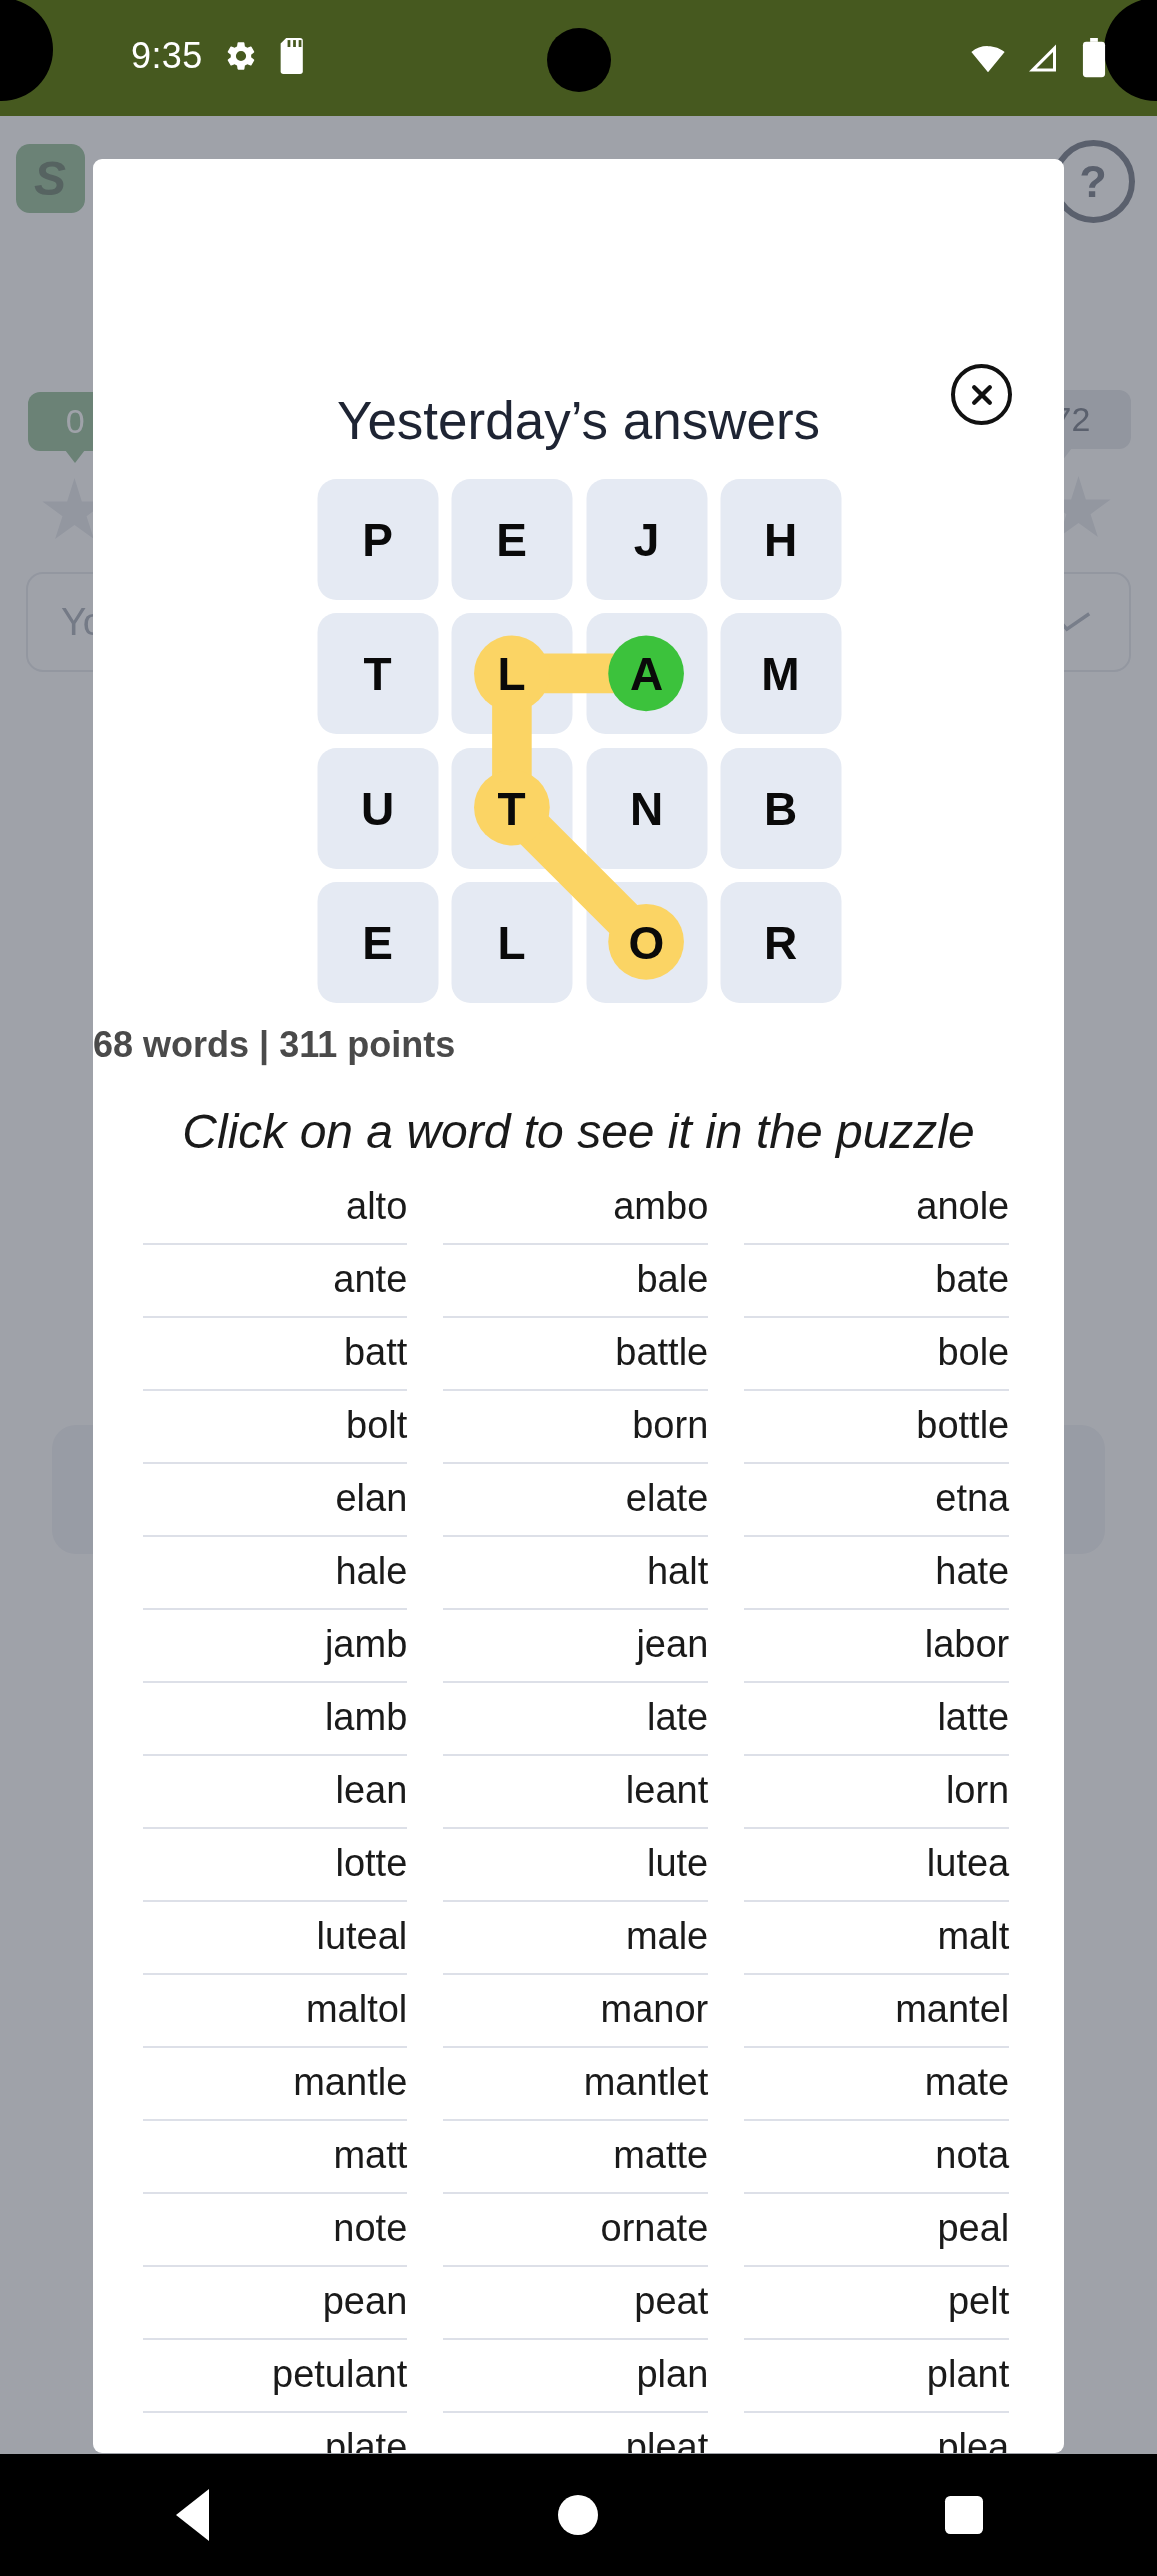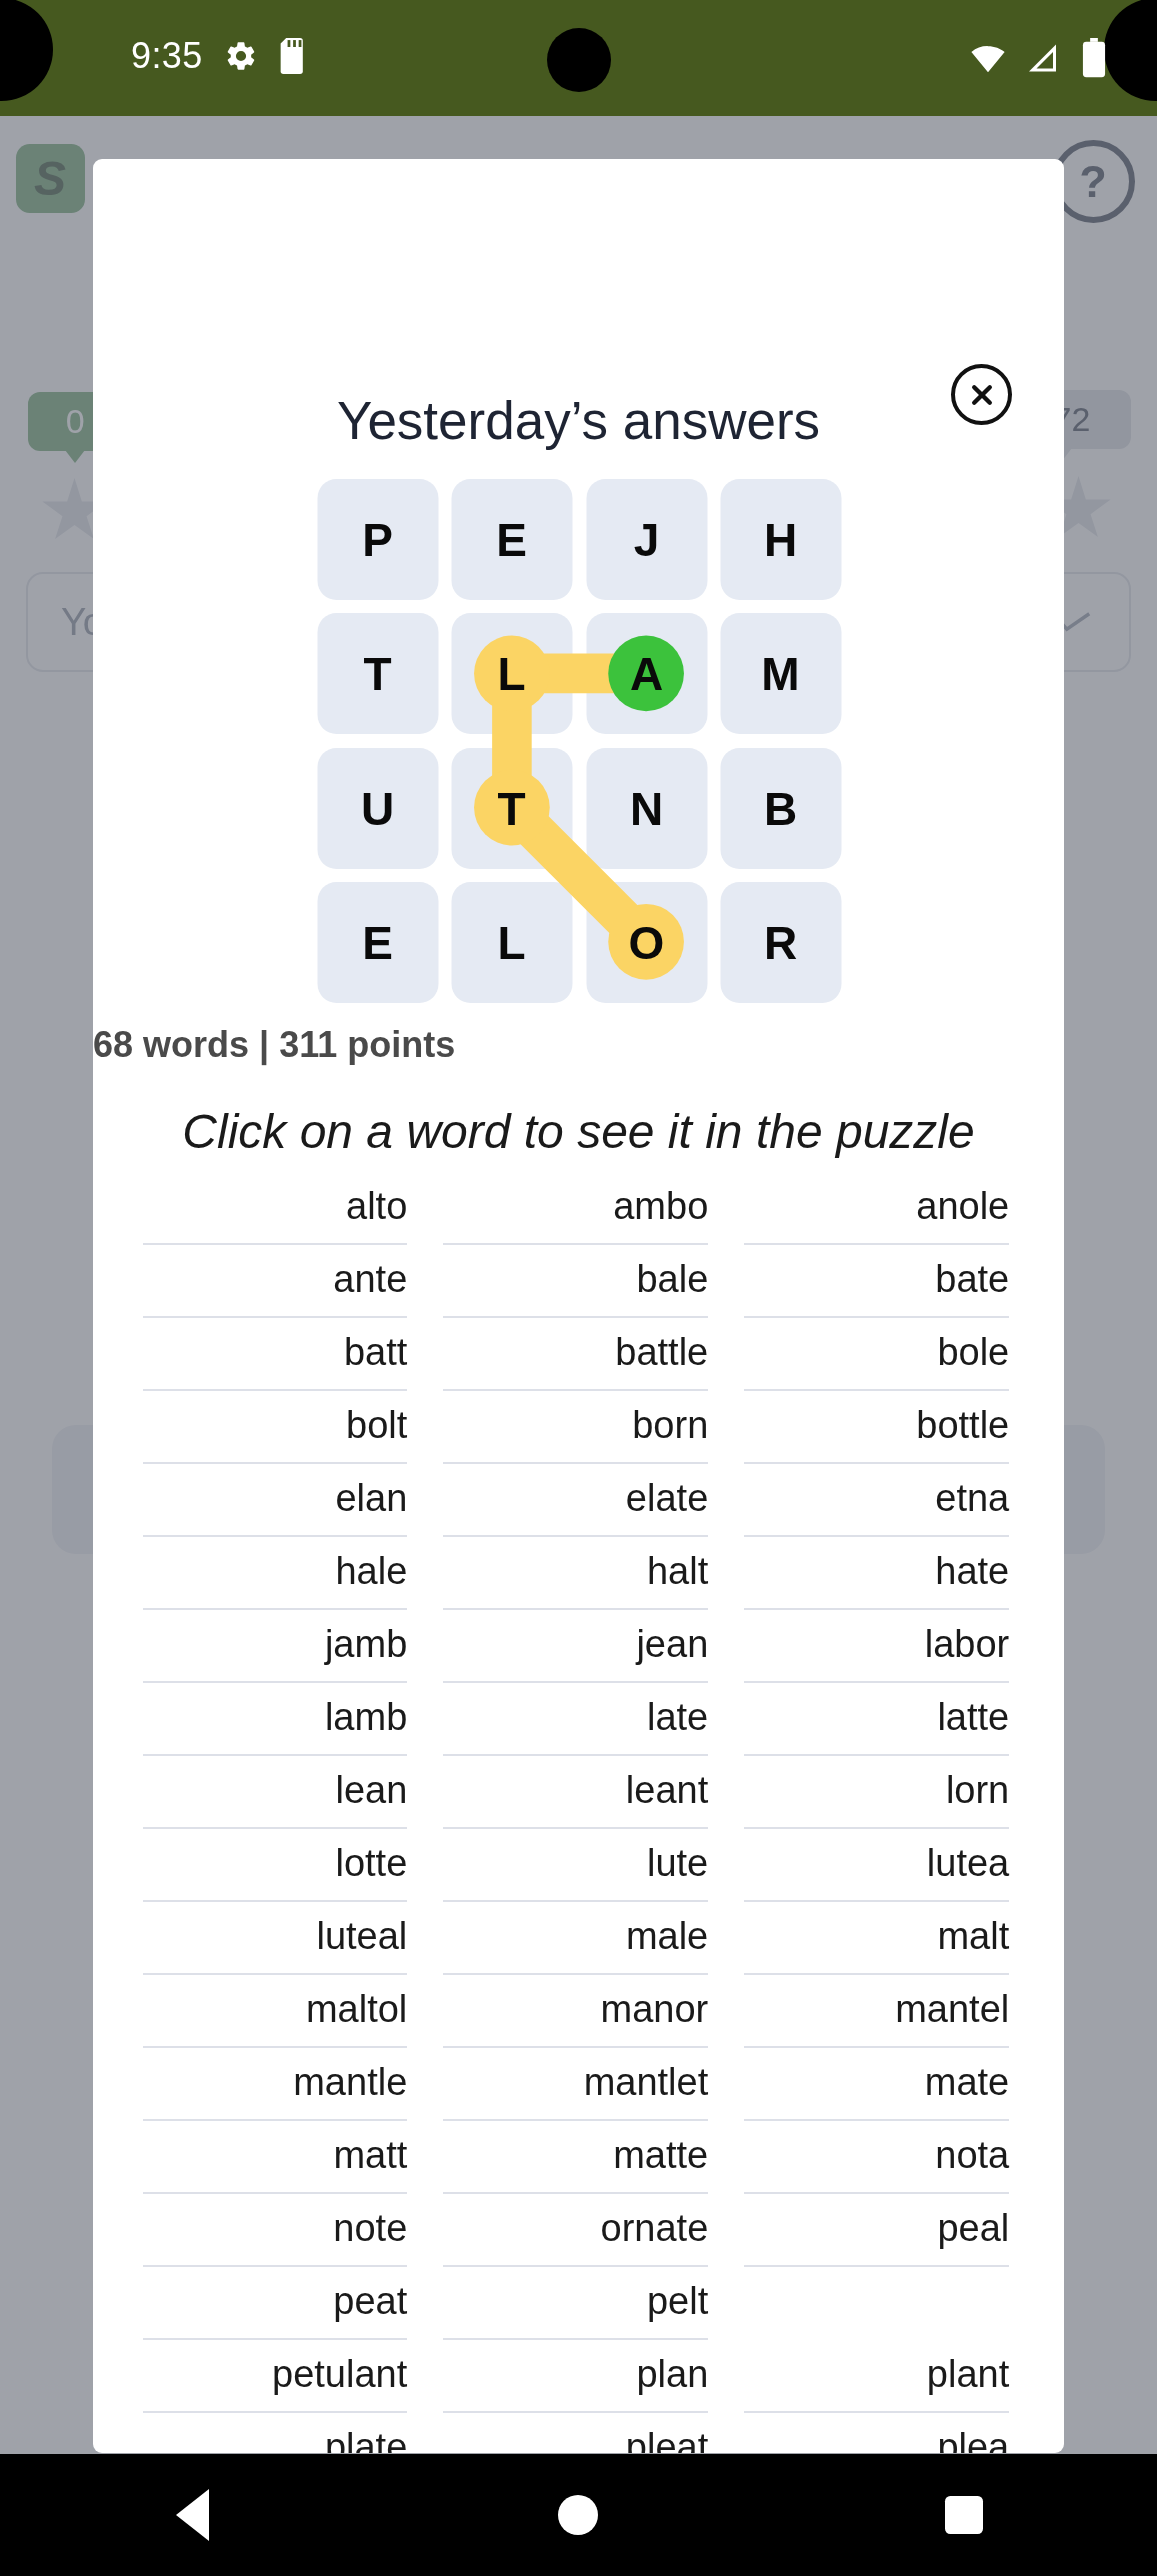--- a/index.html
+++ b/index.html
@@ -682,20 +682,25 @@
               <span class="word-text">ornate</span>
             </div>
           </div>
           <div class="word-cell">
             <div class="wc-inner">
               <span class="word-text">peal</span>
             </div>
           </div>
         </div>
         <div class="word-row">
+          <div class="word-cell">
+            <div class="wc-inner">
+              <span class="word-text">pean</span>
+            </div>
+          </div>
           <div class="word-cell">
             <div class="wc-inner">
               <span class="word-text">peat</span>
             </div>
           </div>
           <div class="word-cell">
             <div class="wc-inner">
               <span class="word-text">pelt</span>
             </div>
           </div>

